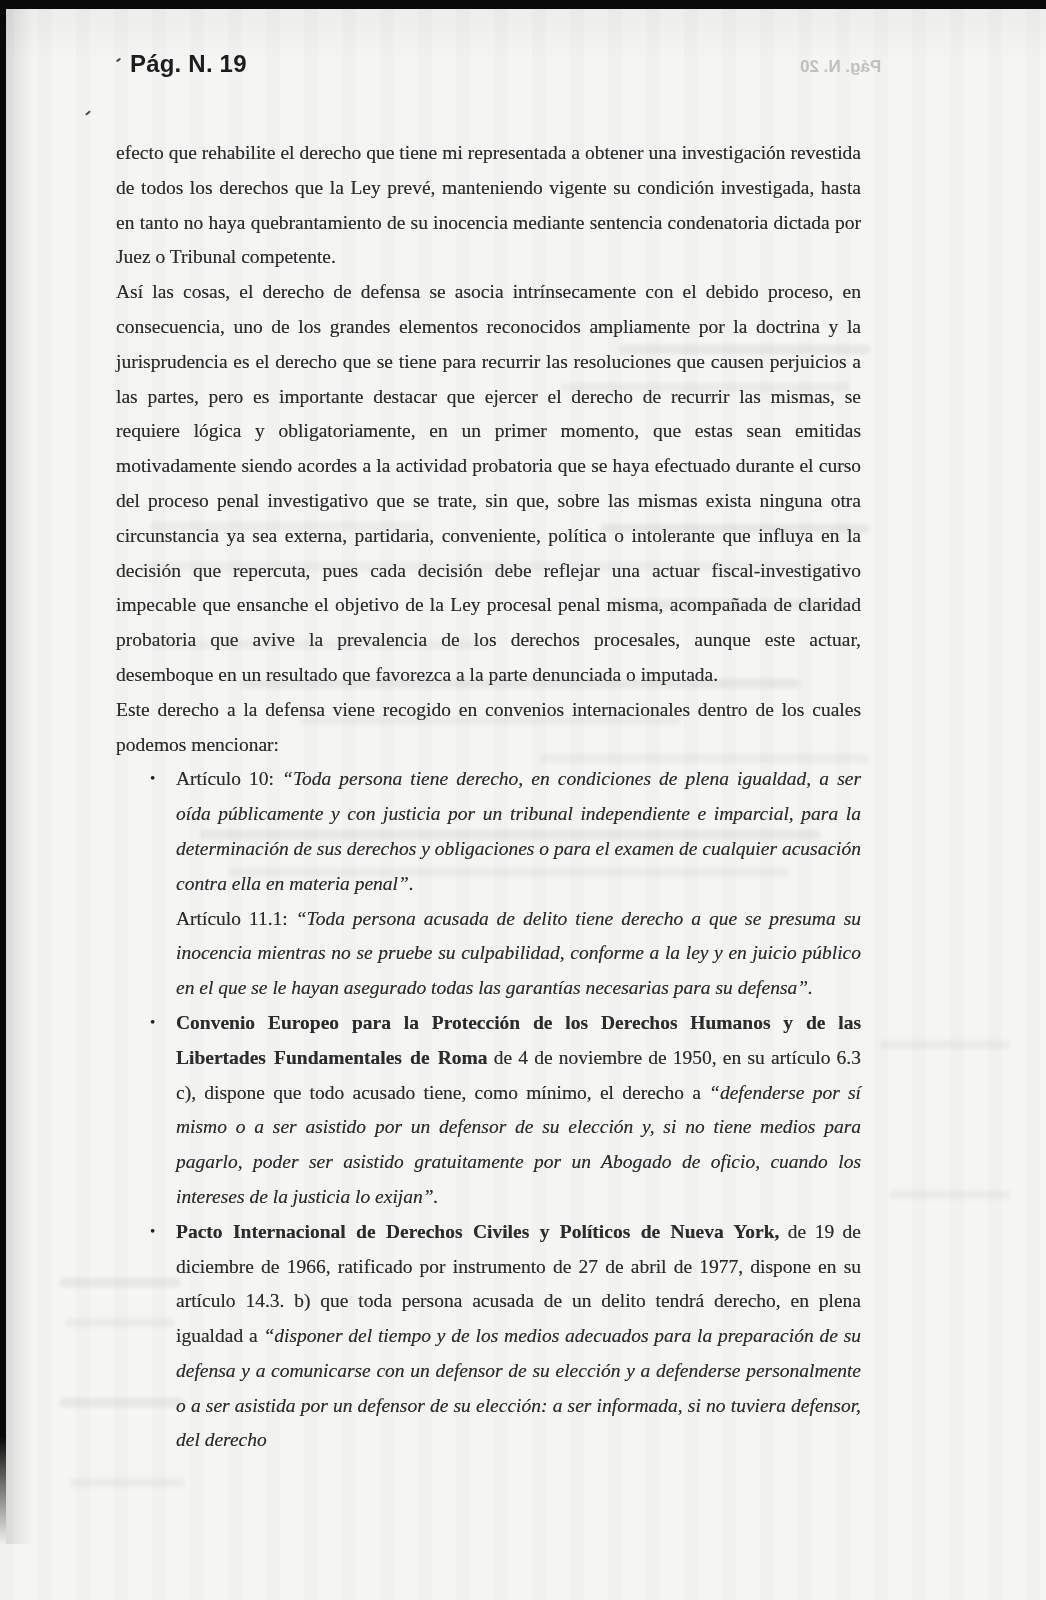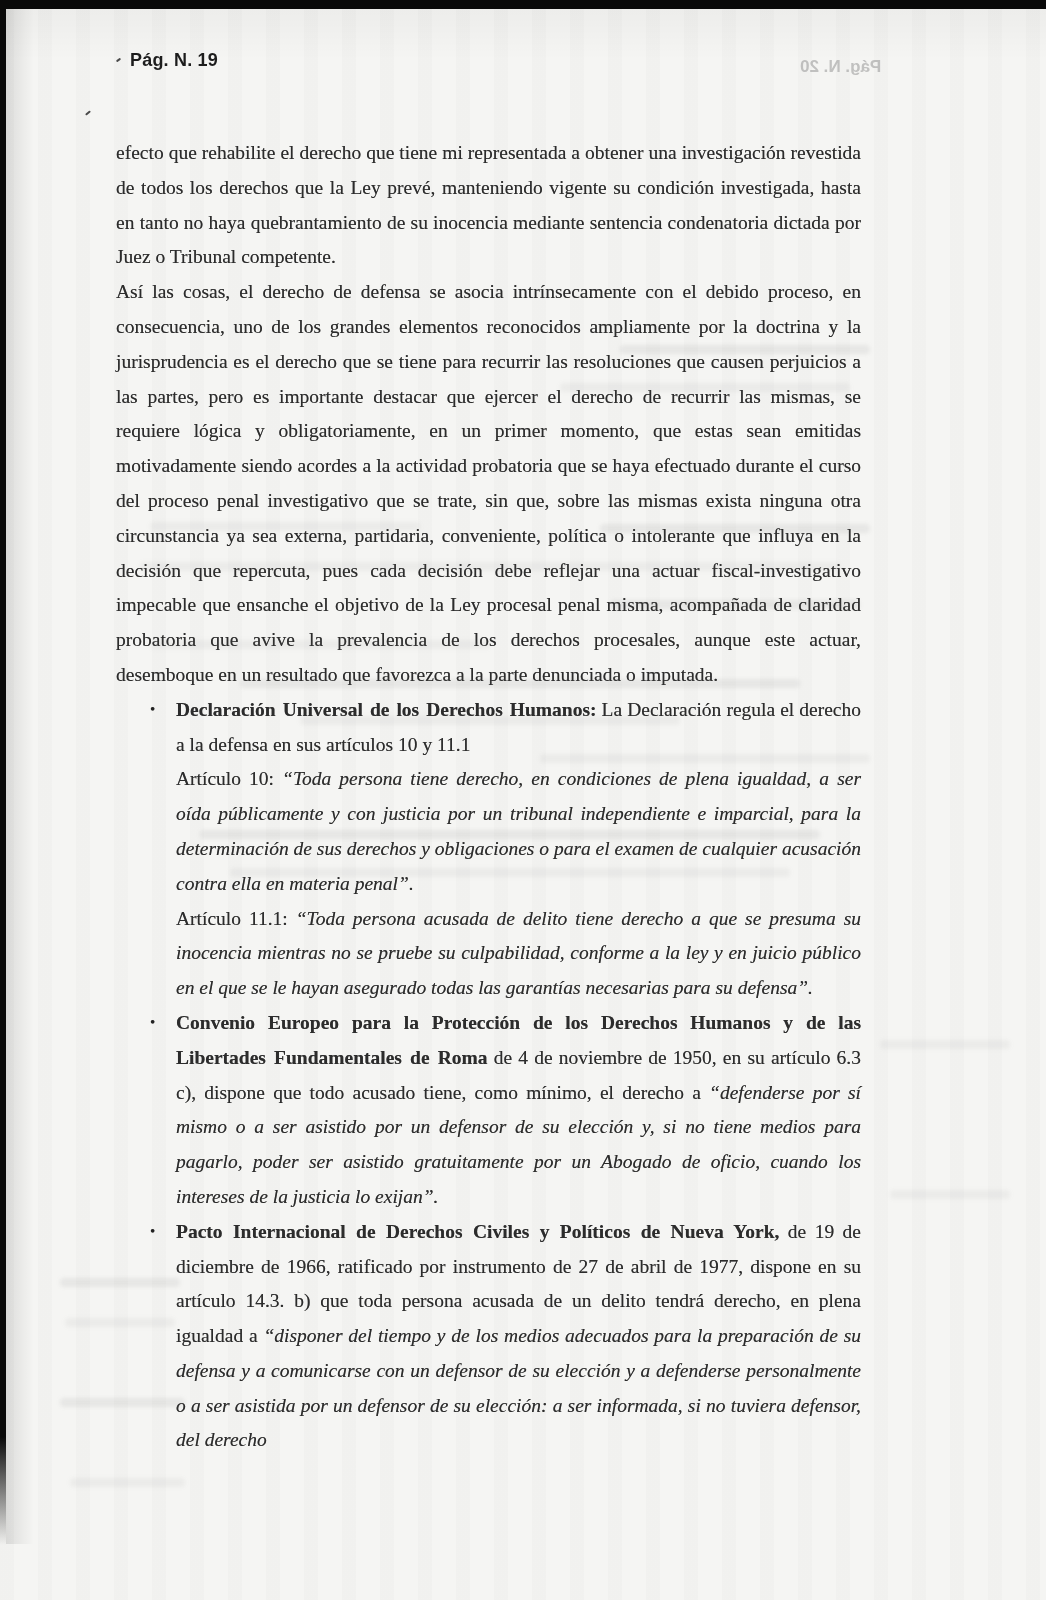--- a/index.html
+++ b/index.html
@@ -21,21 +21,21 @@
     position:absolute;top:0;left:0;width:6px;height:1545px;
     background:linear-gradient(to bottom,#090909 0%,#090909 93%,rgba(9,9,9,0) 100%);
   }
   .left-band{
     position:absolute;top:9px;left:6px;width:28px;height:1535px;
     background:linear-gradient(to right,rgba(0,0,0,0.10),rgba(0,0,0,0));
   }
   .page-number{
     position:absolute;left:130px;top:50px;margin:0;
     font-family:"Liberation Sans", sans-serif;font-weight:bold;
-    font-size:18px;color:#1d1d1d;letter-spacing:.2px;
+    font-size:24px;color:#1d1d1d;letter-spacing:.2px;
   }
   
   .ghost-header{
     position:absolute;left:800px;top:57px;
     transform:scaleX(-1);
     font-family:"Liberation Sans", sans-serif;font-weight:bold;font-size:17px;
     color:rgba(150,150,150,0.55);filter:blur(0.7px);
   }
   .speck{position:absolute;background:#4a4a4a;border-radius:1px;}
   .speck-1{left:116px;top:59px;width:5px;height:2px;transform:rotate(-35deg);}
@@ -75,26 +75,26 @@
 
 <div class="ghost-header">Pág. N. 20</div>
 <div class="speck speck-1"></div>
 <div class="speck speck-2"></div>
 
 <h1 class="page-number">Pág. N. 19</h1>
 
 <div class="doc-body">
   <p>efecto que rehabilite el derecho que tiene mi representada a obtener una investigación revestida de todos los derechos que la Ley prevé, manteniendo vigente su condición investigada, hasta en tanto no haya quebrantamiento de su inocencia mediante sentencia condenatoria dictada por Juez o Tribunal competente.</p>
   <p>Así las cosas, el derecho de defensa se asocia intrínsecamente con el debido proceso, en consecuencia, uno de los grandes elementos reconocidos ampliamente por la doctrina y la jurisprudencia es el derecho que se tiene para recurrir las resoluciones que causen perjuicios a las partes, pero es importante destacar que ejercer el derecho de recurrir las mismas, se requiere lógica y obligatoriamente, en un primer momento, que estas sean emitidas motivadamente siendo acordes a la actividad probatoria que se haya efectuado durante el curso del proceso penal investigativo que se trate, sin que, sobre las mismas exista ninguna otra circunstancia ya sea externa, partidaria, conveniente, política o intolerante que influya en la decisión que repercuta, pues cada decisión debe reflejar una actuar fiscal-investigativo impecable que ensanche el objetivo de la Ley procesal penal misma, acompañada de claridad probatoria que avive la prevalencia de los derechos procesales, aunque este actuar, desemboque en un resultado que favorezca a la parte denunciada o imputada.</p>
+  <p>Este derecho a la defensa viene recogido en convenios internacionales dentro de los cuales podemos mencionar:</p>
 
   <div class="list">
 
     <div class="li">
       <span class="bullet">•</span>
-      <p class="li-head"><b>Declaración Universal de los Derechos Humanos:</b><span> La Declaración regula el derecho a la defensa en sus artículos 10 y 11.1</span></p>
       <p class="sub"><span>Artículo 10: </span><i>“Toda persona tiene derecho, en condiciones de plena igualdad, a ser oída públicamente y con justicia por un tribunal independiente e imparcial, para la determinación de sus derechos y obligaciones o para el examen de cualquier acusación contra ella en materia penal”.</i></p>
       <p class="sub"><span>Artículo 11.1: </span><i>“Toda persona acusada de delito tiene derecho a que se presuma su inocencia mientras no se pruebe su culpabilidad, conforme a la ley y en juicio público en el que se le hayan asegurado todas las garantías necesarias para su defensa”.</i></p>
     </div>
 
     <div class="li">
       <span class="bullet">•</span>
       <p class="li-head"><b>Convenio Europeo para la Protección de los Derechos Humanos y de las Libertades Fundamentales de Roma</b><span> de 4 de noviembre de 1950, en su artículo 6.3 c), dispone que todo acusado tiene, como mínimo, el derecho a </span><i>“defenderse por sí mismo o a ser asistido por un defensor de su elección y, si no tiene medios para pagarlo, poder ser asistido gratuitamente por un Abogado de oficio, cuando los intereses de la justicia lo exijan”.</i></p>
     </div>
 
     <div class="li">

